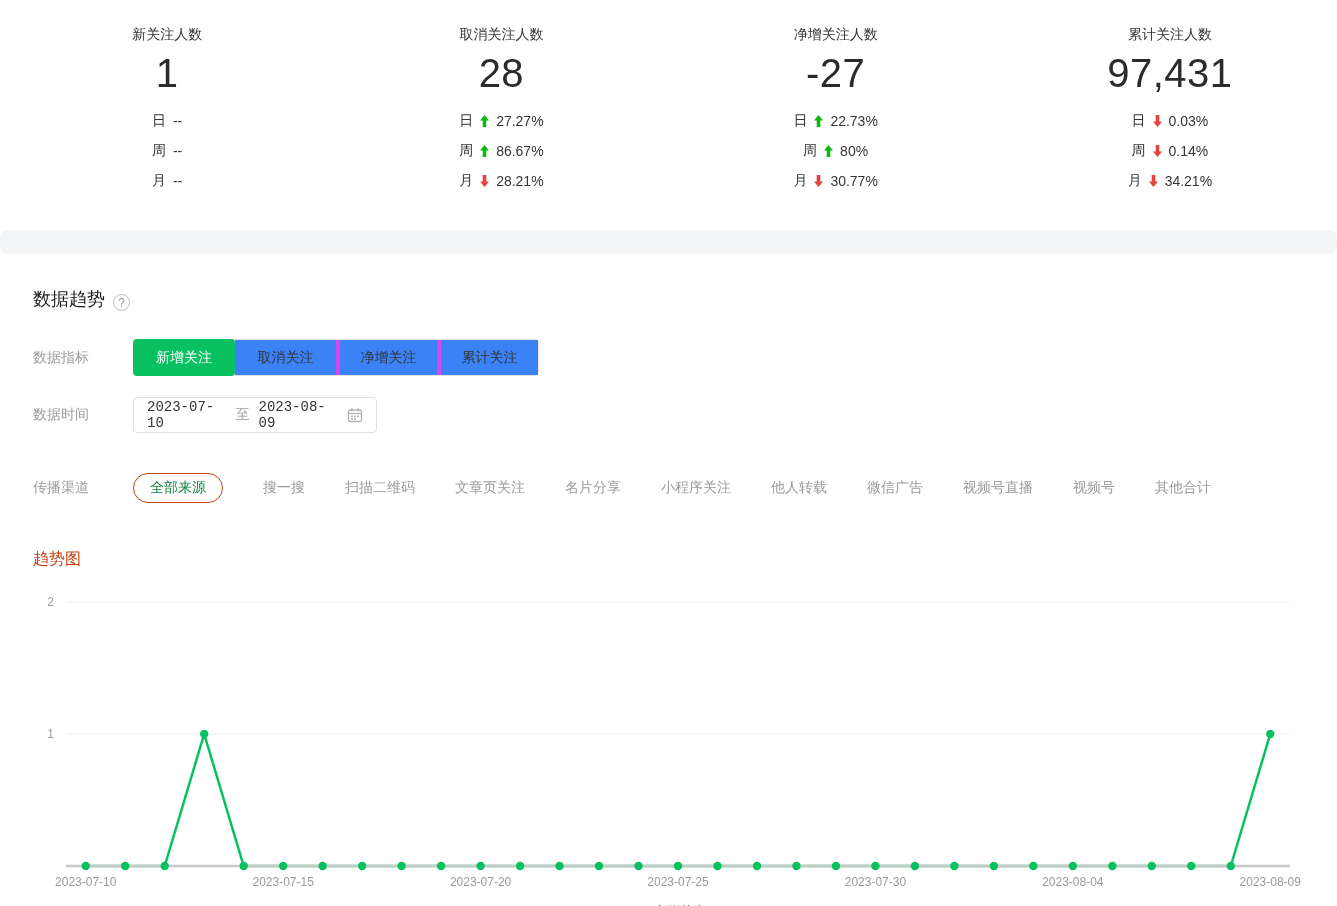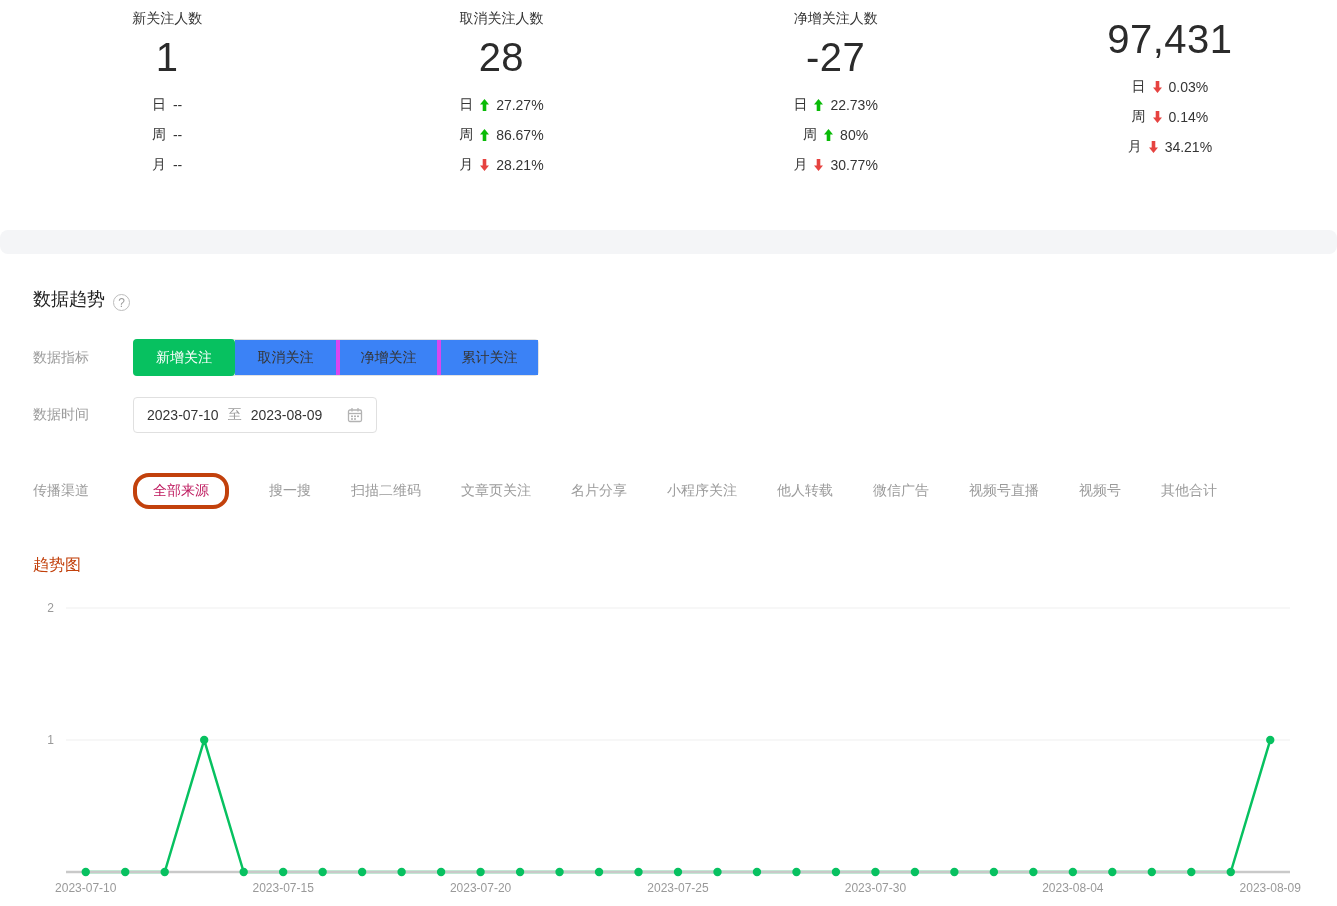--- a/index.html
+++ b/index.html
@@ -1,61 +1,61 @@
 <!DOCTYPE html>
 <html><head>
 <meta charset="utf-8">
 <style>
   * { margin:0; padding:0; box-sizing:border-box; }
   html,body { width:1337px; height:906px; background:#fff; overflow:hidden;
     font-family:"Liberation Sans","DejaVu Sans",sans-serif; color:#353535; }
 
   
-  .stats { display:flex; padding-top:10px; height:230px; }
+  .stats { display:flex; padding-top:26px; height:230px; }
   .stat-card { flex:1; text-align:center; }
   .stat-title { font-size:14px; color:#353535; }
   .stat-value { font-size:40px; line-height:46px; margin-top:6px; color:#2b2b2b; font-weight:500; letter-spacing:0.5px; }
   .stat-rows { margin-top:10px; }
   .stat-row { height:30px; display:flex; align-items:center; justify-content:center; gap:7px; font-size:14px; color:#353535; }
   .trend-icon { display:inline-flex; width:9px; height:12px; }
   .trend-icon svg { display:block; }
   .trend-up path { fill:#09BB07; }
   .trend-down path { fill:#E64340; }
 
   
   .band { height:24px; background:#f4f5f7; border-radius:8px 8px 8px 8px; }
 
   
   .trends { padding-top:33px; }
   .trends-title { margin-left:33px; font-size:18px; color:#222; display:flex; align-items:flex-end; gap:8px; }
   .help { width:17px; height:17px; border:1px solid #bdbdbd; border-radius:50%; color:#9c9c9c;
     font-size:12px; display:inline-flex; align-items:center; justify-content:center; cursor:pointer; }
 
-  .form-row { display:flex; align-items:center; margin:0 0 0 33px; }
+  .form-row { display:flex; align-items:center; margin:0 0 0 33px;font-family:Liberation Mono, monospace; }
   .form-row.metrics  { margin-top:28px; }
   .form-row.datetime { margin-top:21px; }
   .form-row.channels-row { margin-top:40px; }
   .form-label { width:100px; flex-shrink:0; color:#9c9c9c; font-size:14px; }
 
   .tabs { display:flex; border:1px solid #e2e2e2; border-radius:4px; height:37px; }
   .tab { width:101px; display:flex; align-items:center; justify-content:center;
     font-size:14px; color:#353535; background:#3b82f6; cursor:pointer; }
   .tab + .tab { border-left:4px solid #d946ef; }
   .tab.selected { background:#07C160; color:#fff; border-radius:4px; margin:-1px 0 -1px -1px;
     width:102px; position:relative; z-index:1; }
   .tab.selected + .tab { border-left:none; }
 
   .date-input { width:244px; height:36px; border:1px solid #e0e0e0; border-radius:4px;
     display:flex; align-items:center; gap:9px; padding:0 13px; font-size:14px; cursor:pointer; background:#fff; }
   .date-sep { color:#9c9c9c; }
   .calendar-icon { margin-left:auto; display:inline-flex; }
 
   .channels { display:flex; align-items:center; gap:40px; font-size:14px; color:#9b9b9b; }
   .channel { cursor:pointer; white-space:nowrap; }
-  .channel.selected { color:#be185d; border:4px solid #c2410c; border-radius:16px; padding:5px 16px; }
+  .channel.selected { color:#15803d; border:1px solid #c2410c; border-radius:16px; padding:5px 16px; }
 
   .chart-title { margin:46px 0 0 33px; font-size:16px; color:#c2410c; font-weight:500; }
   .chart-wrap { margin-top:11px; }
   .legend { display:flex; justify-content:center; align-items:center; gap:6px;
     font-size:12px; color:#353535; margin-top:6px; cursor:pointer; }
 </style>
 </head>
 <body>
 
 <div class="stats">
@@ -137,20 +137,21 @@
           <span class="trend-icon trend-down">
             <svg width="9" height="12" viewBox="0 0 9 12">
               <path d="M4.5 12 L0 6.4 H2.7 V0 H6.3 V6.4 H9 Z"></path>
             </svg>
           </span>
           <span>30.77%</span>
         </div>
       </div>
     </div>
     <div class="stat-card">
+      <div class="stat-title">累计关注人数</div>
       <div class="stat-value">97,431</div>
       <div class="stat-rows">
         <div class="stat-row">
           <span>日</span>
           <span class="trend-icon trend-down">
             <svg width="9" height="12" viewBox="0 0 9 12">
               <path d="M4.5 12 L0 6.4 H2.7 V0 H6.3 V6.4 H9 Z"></path>
             </svg>
           </span>
           <span>0.03%</span>

